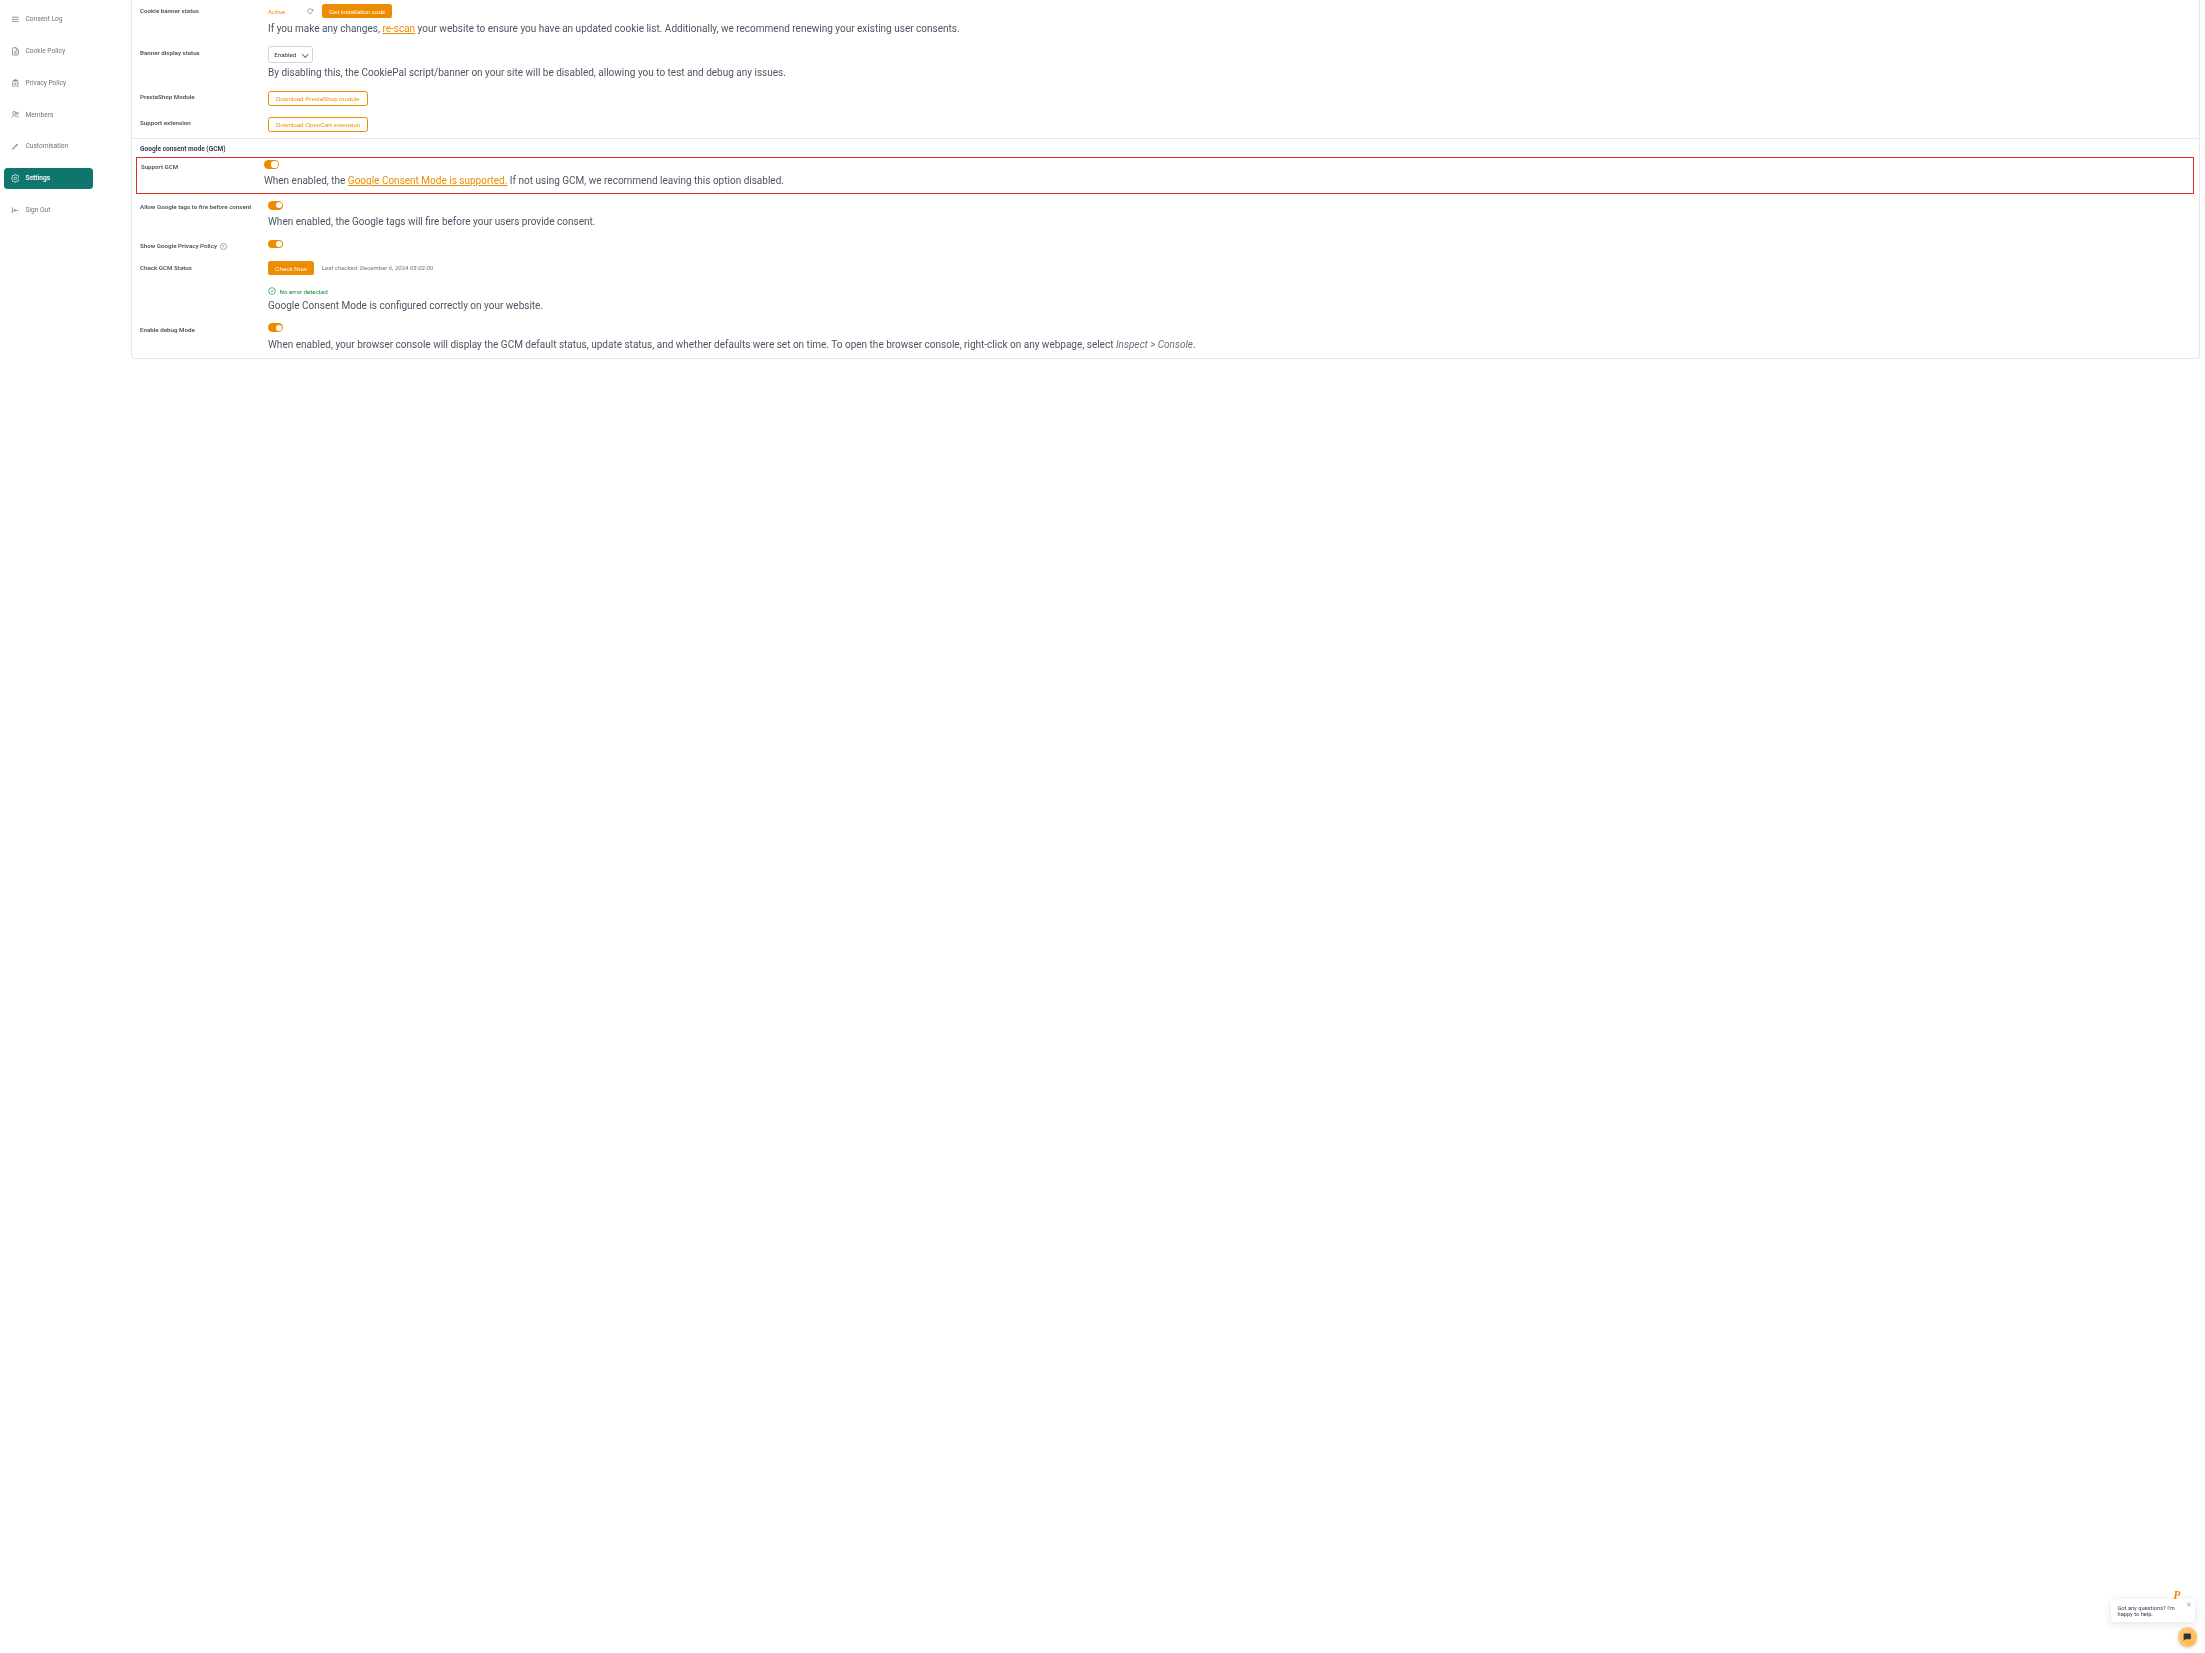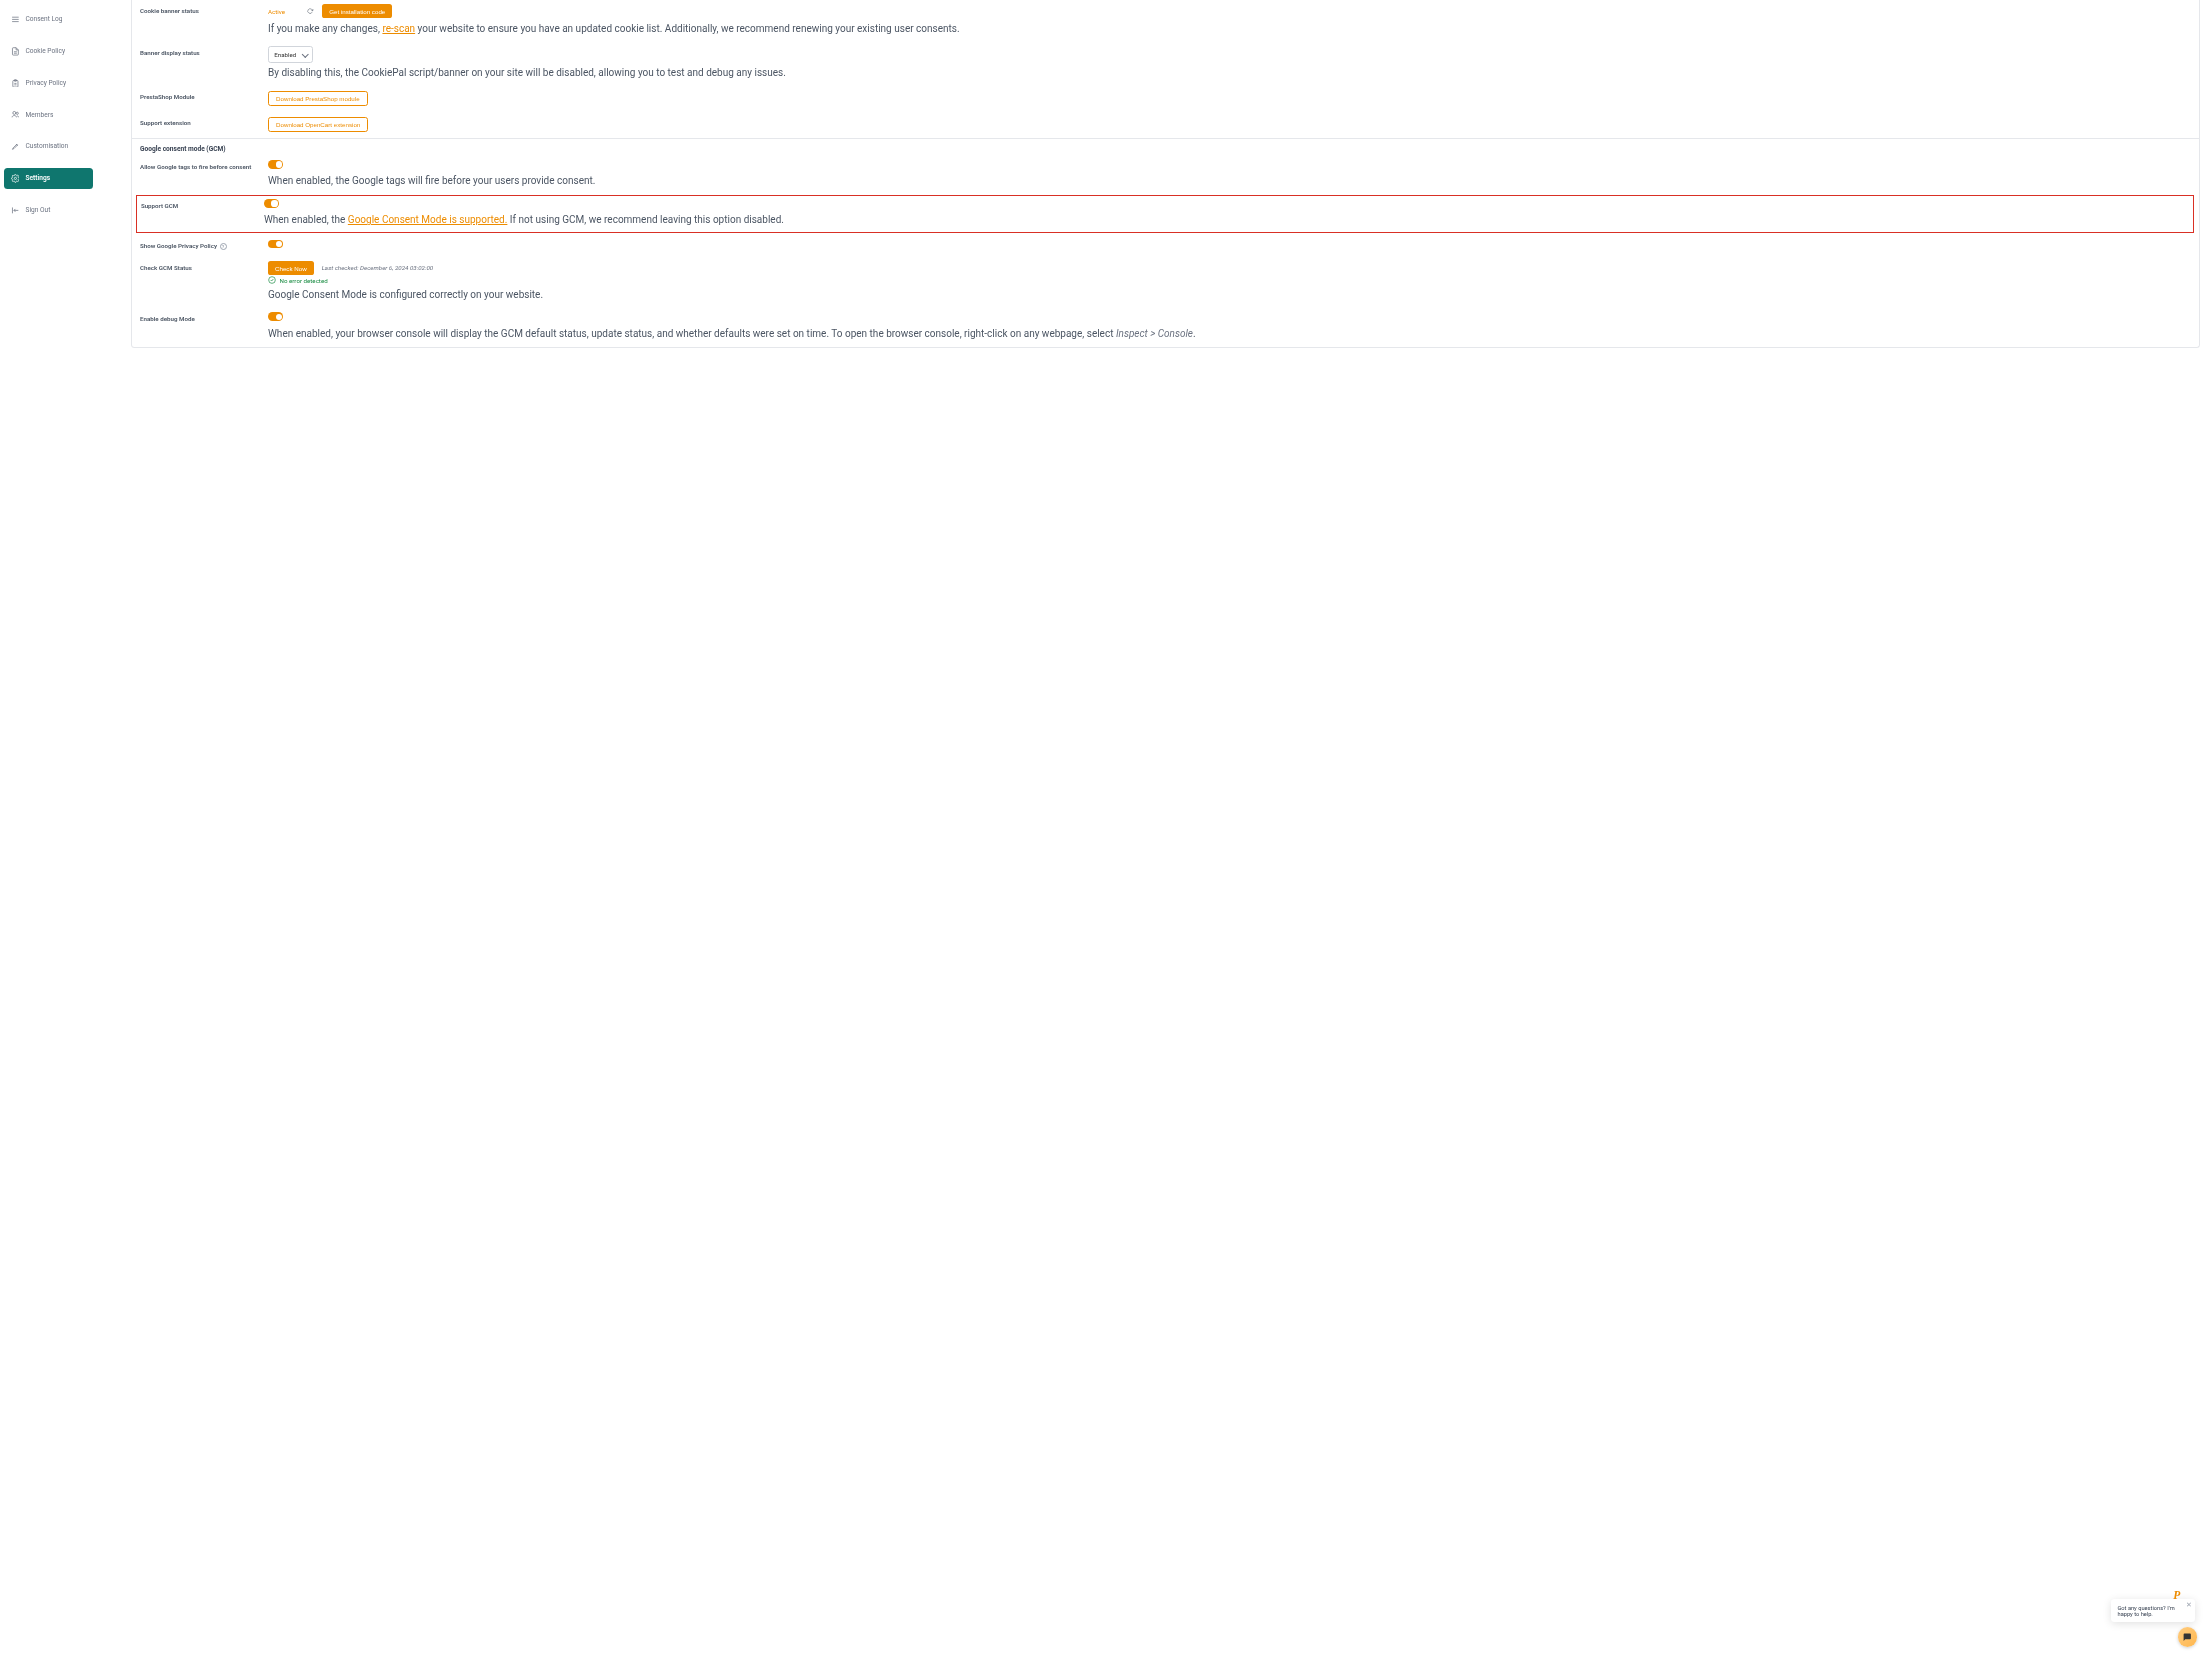--- a/index.html
+++ b/index.html
@@ -134,21 +134,21 @@
   display:inline-block;
 }
 .toggle::after {
   content:"";
   position:absolute;
   width:6.2px;height:6.2px;
   background:#fff;
   border-radius:50%;
   top:1.3px; right:1.3px;
 }
-.status-ok { display:flex; align-items:center; gap:3.5px; margin-top:1px; color:#158a3f; font-size:6.2px;}
+.status-ok { display:flex; align-items:center; gap:3.5px; margin-top:12px; color:#158a3f; font-size:6.2px;}
 .status-ok svg{width:8px;height:8px;}
 .checkline { display:flex; align-items:center; gap:8px;}
 .italic { font-style: italic; color:#6b7280;}
 .refresh-icon{display:inline-block;vertical-align:middle;margin-left:0.9px;}
 .help-circle{width:7px;height:7px;border:0.4px solid #9ca3af;border-radius:50%;display:inline-flex;align-items:center;justify-content:center;font-size:4.4px;color:#9ca3af;}
 .chat-popup{
   position:fixed;
   right:9.7px;
   bottom:31px;
   width:84px;
@@ -300,35 +300,35 @@
 
       <div class="row">
         <div class="row-label">Support extension</div>
         <div class="row-value">
           <button class="btn-outline">Download OpenCart extension</button>
         </div>
       </div>
 
       <div class="section-header">Google consent mode (GCM)</div>
 
-      <div class="row">
-        <div class="row-label">Allow Google tags to fire before consent</div>
-        <div class="row-value">
-          <div class="toggle"></div>
-          <div class="help">When enabled, the Google tags will fire before your users provide consent.</div>
-        </div>
-      </div>
-
       <div class="row highlight-row">
         <div class="row-label" style="width:123px">Support GCM</div>
         <div class="row-value">
           <div class="toggle"></div>
           <div class="help">
             <span>When enabled, the </span><span class="link">Google Consent Mode is supported.</span><span> If not using GCM, we recommend leaving this option disabled.</span>
           </div>
+        </div>
+      </div>
+
+      <div class="row">
+        <div class="row-label">Allow Google tags to fire before consent</div>
+        <div class="row-value">
+          <div class="toggle"></div>
+          <div class="help">When enabled, the Google tags will fire before your users provide consent.</div>
         </div>
       </div>
 
       <div class="row">
         <div class="row-label">
           <span>Show Google Privacy Policy</span>
           <span class="help-circle">?</span>
         </div>
         <div class="row-value">
           <div class="toggle"></div>

